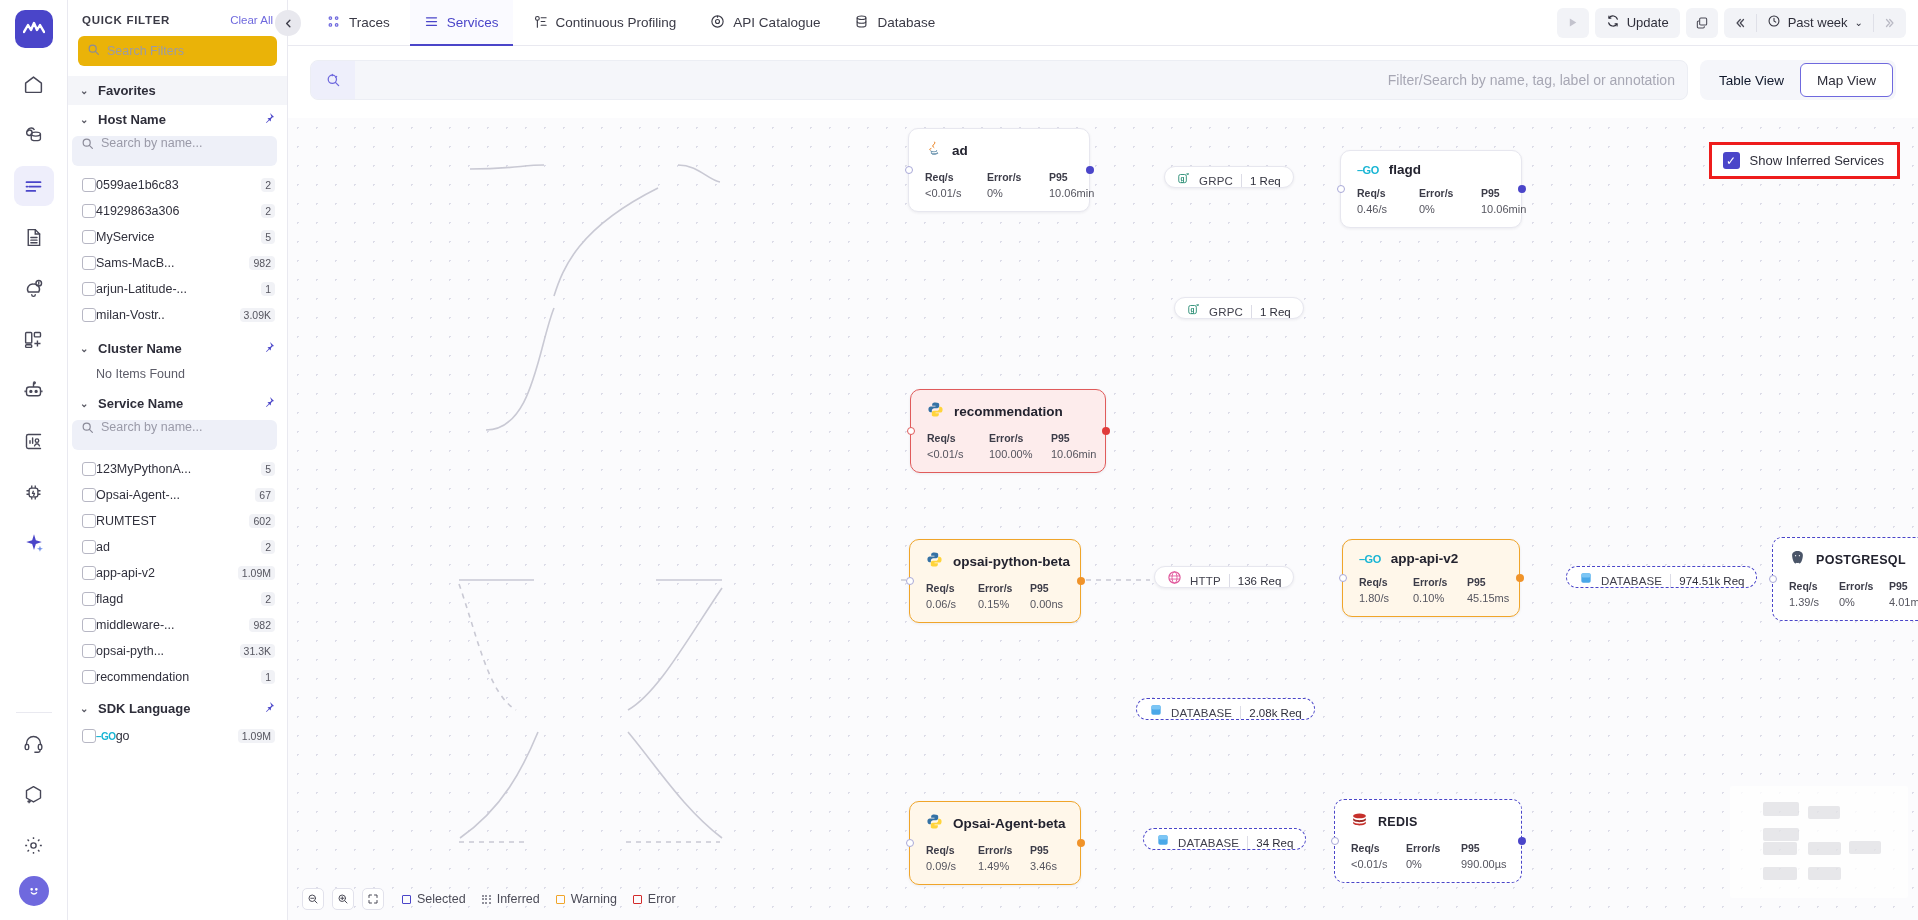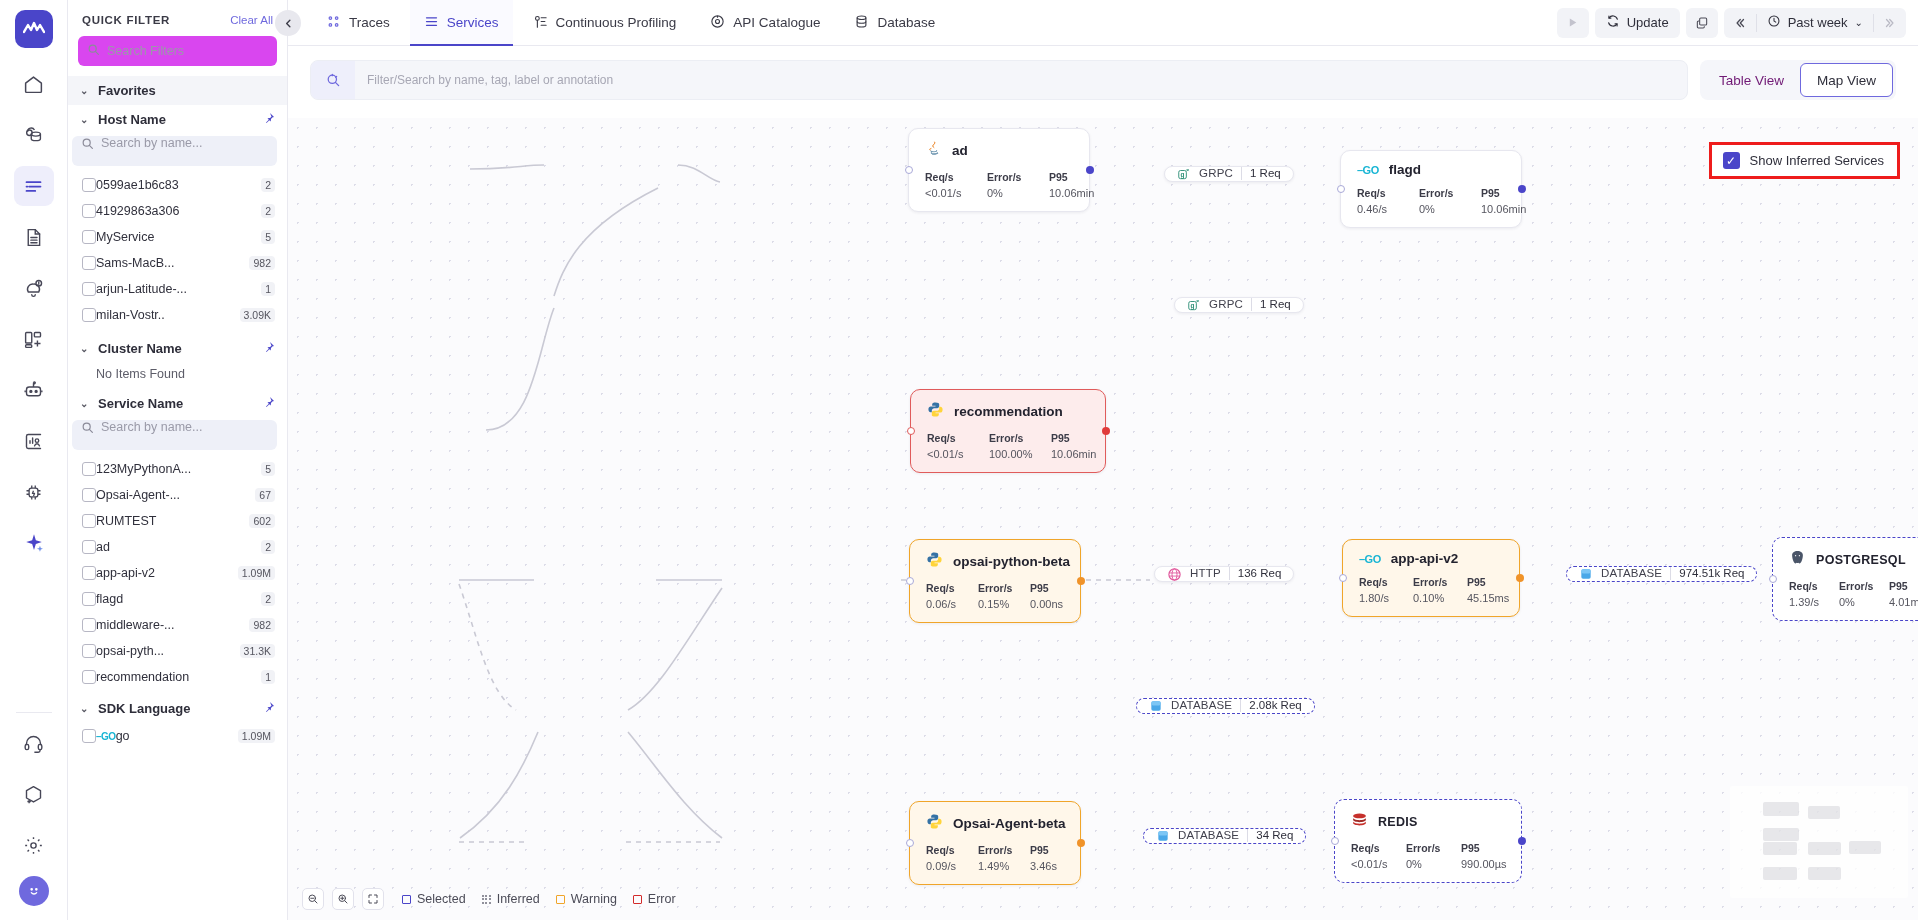--- a/index.html
+++ b/index.html
@@ -44,21 +44,21 @@
     border-right: 1px solid #e9e9f0; position: relative;
     overflow: hidden;
   }
   .qf-head {
     display: flex; align-items: center; justify-content: space-between;
     padding: 14px 14px 6px 14px;
   }
   .qf-title { font-size: 11.5px; font-weight: 700; letter-spacing: .7px; color: #3a3a46; }
   .qf-clear { font-size: 11.5px; color: #6f69de; cursor: pointer; }
   .qf-search {
-    margin: 4px 10px 10px 10px; height: 30px; background: #d946ef;
+    margin: 4px 10px 10px 10px; height: 30px; background: #eab308;
     border-radius: 6px; display: flex; align-items: center; gap: 7px;
     padding: 0 9px;
   }
   .qf-search input {
     border: 0; background: transparent; outline: none; font-size: 12.5px;
     color: #30303c; width: 100%; font-family: "Liberation Sans", sans-serif;
   }
   .qf-search input::placeholder { color: #9a9aa8; }
 
   .sec-head {
@@ -148,31 +148,32 @@
   .searchwrap {
     flex: 1 1 auto; height: 40px; background: #f5f6fa; border: 1px solid #eceef4;
     border-radius: 8px; display: flex; align-items: center; overflow: hidden;
   }
   .search-ico {
     width: 44px; height: 38px; display: flex; align-items: center; justify-content: center;
     background: #eeeffb; color: #6f69de;
   }
   .searchwrap input {
     border: 0; background: transparent; outline: none; height: 38px; flex: 1 1 auto;
-    font-size: 12px; color: #1d4ed8; padding: 0 12px;
+    font-size: 14px; color: #1d4ed8; padding: 0 12px;
     font-family: "Liberation Sans", sans-serif;
+    text-align: right;
   }
   .searchwrap input::placeholder { color: #a7a7b4; }
   .viewtoggle {
     margin-left: 12px; height: 40px; display: flex; align-items: center;
     background: #f5f6fa; border-radius: 8px; padding: 3px;
   }
   .vt-btn {
     height: 34px; padding: 0 16px; display: flex; align-items: center; font-size: 13.5px;
-    color: #701a75; border-radius: 6px; cursor: pointer;
+    color: #0f172a; border-radius: 6px; cursor: pointer;
   }
   .vt-btn.active { background: #fff; border: 1.5px solid #6f69de; color: #2f2f3b; }
 
   
   .canvas {
     position: absolute; left: 0; right: 0; top: 118px; bottom: 0;
     background-color: #fbfbfd;
     background-image: radial-gradient(#dcdce8 1px, transparent 1px);
     background-size: 19px 19px;
     overflow: hidden;
@@ -199,23 +200,23 @@
     position: absolute; width: 8px; height: 8px; border-radius: 50%;
     top: 50%; transform: translateY(-50%);
   }
   .port.left  { left: -4.5px; background: #fff; border: 1.4px solid #a9a9d8; }
   .port.right { right: -4.5px; background: #4a45c9; }
   .port.right.warnp { background: #f0932a; }
   .port.right.errp  { background: #e03b3b; }
   .port.left.errp { border-color: #e05b5b; }
 
   .edge-chip {
-    position: absolute; height: 16px; background: #fff; border-radius: 14px;
+    position: absolute; height: 22px; background: #fff; border-radius: 14px;
     border: 1px solid #e7e7ef; box-shadow: 0 1px 3px rgba(30,30,60,.07);
-    display: flex; align-items: flex-start; gap: 8px; padding: 0 12px;
+    display: flex; align-items: flex-end; gap: 8px; padding: 0 12px;
     font-size: 11.5px; color: #41414d; white-space: nowrap;
   }
   .edge-chip.inferred { border: 1.5px dashed #4a45c9; box-shadow: none; }
   .chip-sep { width: 1px; height: 13px; background: #dcdce6; }
   .chip-count { font-size: 11.5px; color: #2f2f3b; }
   .chip-name { letter-spacing: .2px; }
 
   
   .inferred-toggle {
     position: absolute; right: 18px; top: 24px;

